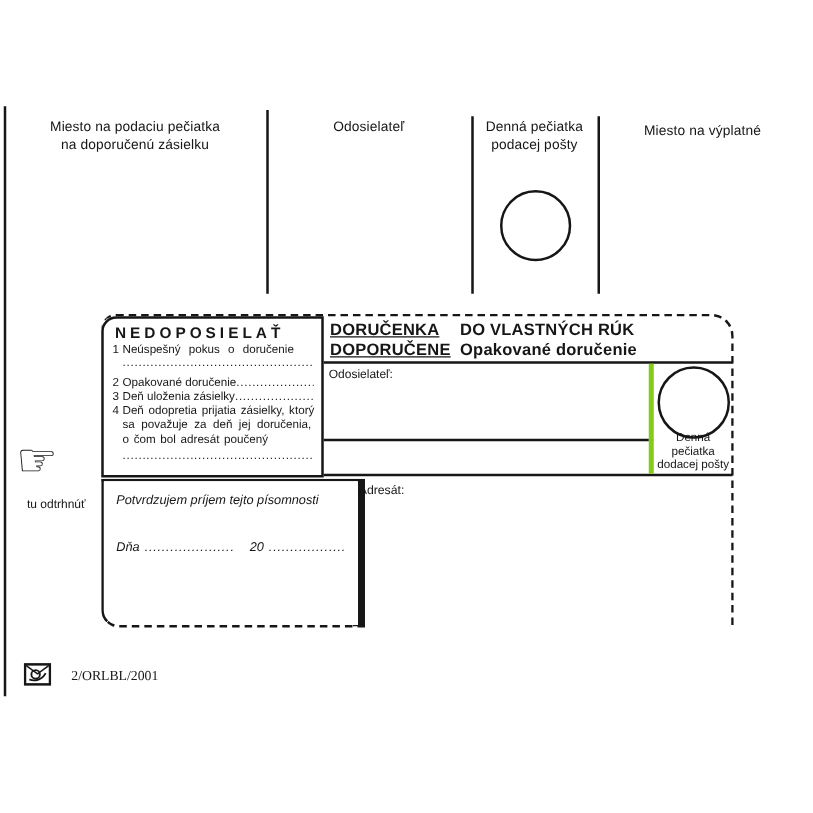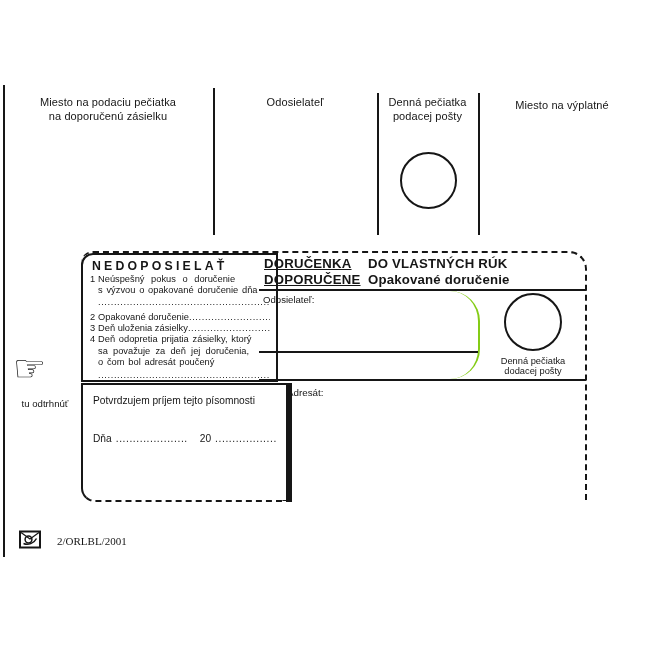--- a/index.html
+++ b/index.html
@@ -28,21 +28,21 @@
 
   
   #form-outline {
     left:81px; top:251px; width:506px; height:250px;
     border-top:2px dashed #161616; border-right:2px dashed #161616;
     border-top-left-radius:12px; border-top-right-radius:18px;
   }
 
   
   #nedo-box {
-    left:81px; top:253px; width:197px; height:129px;
+    left:81px; top:253px; width:178px; height:129px;
     border:2px solid #161616; border-top-left-radius:12px;
     background:#fff; padding:3px 6px 0 7px;
     font-size:9.3px; line-height:11.3px;
   }
   #nedo-title { font-weight:bold; font-size:12.3px; letter-spacing:3.2px; line-height:14px; margin:1px 0 1px 2px; white-space:nowrap; }
   .nitem { display:flex; align-items:baseline; }
   .nnum  { flex:0 0 8px; }
   .ntext { flex:0 0 auto; }
   .dotfill { flex:1 1 auto; overflow:hidden; white-space:nowrap; letter-spacing:.6px; }
   .dotline { overflow:hidden; white-space:nowrap; height:11.3px; letter-spacing:.6px; padding-left:8px; }
@@ -56,32 +56,32 @@
   #form-header {
     left:259px; top:253px; width:327px; height:38px;
     border-bottom:2px solid #161616;
     display:flex; padding:3px 0 0 5px;
     font-weight:bold; font-size:13.2px; line-height:16px; letter-spacing:.2px;
   }
   #form-header .hcol1 { width:104px;text-decoration:underline; }
 
   
   #mid-row { left:259px; top:291px; width:327px; height:90px; border-bottom:2px solid #161616; display:flex; }
-  #mid-left { width:221px; border-right:2px solid #84cc16;border-radius:30px; }
+  #mid-left { width:264px; border-right:4px solid #84cc16; }
   #odos-box { height:62px; border-bottom:2px solid #161616; padding:3px 0 0 4px; font-size:9.6px; }
   #stamp-cell { flex:1 1 auto; position:relative; }
   #stamp-circle { width:58px; height:58px; border:2px solid #161616; border-radius:50%; margin:2px auto 0; }
   #stamp-caption { position:absolute; bottom:2px; left:0; width:100%; text-align:center; font-size:9.3px; line-height:10.6px; }
 
   
   #receipt-box {
     left:81px; top:383px; width:211px; height:119px;
     border:2px solid #161616; border-right:6px solid #161616;
     border-bottom:2px dashed #161616; border-bottom-left-radius:14px;
-    padding:10px 8px 0 10px; font-size:10.2px;
+    padding:10px 8px 0 10px; font-size:10.2px;font-style:italic;
   }
   .rcpt-row { display:flex; align-items:baseline; white-space:nowrap; }
   #rcpt-dna    { margin-top:27px;text-align:right; }
   #rcpt-podpis { margin-top:31px; }
   .rdots { letter-spacing:.6px; margin-left:4px; }
   #rcpt-year { margin-left:12px; }
 
   #lbl-adresat { left:287px; top:387px; font-size:9.8px; }
 
   
@@ -113,21 +113,20 @@
 <div class="abs" id="top-circle"></div>
 
 <div class="abs" id="form-outline"></div>
 
 <div class="abs" id="nedo-box">
   <div id="nedo-title">NEDOPOSIELAŤ</div>
   <div class="nitem">
     <span class="nnum">1</span>
     <span class="ntext ws1">Neúspešný pokus o doručenie</span>
   </div>
-  <div class="ws2" style="padding-left:8px">s výzvou o opakované doručenie dňa</div>
   <div class="dotline">..................................................................</div>
   <div class="nitem gap4">
     <span class="nnum">2</span>
     <span class="ntext">Opakované doručenie</span>
     <span class="dotfill">......................................</span>
   </div>
   <div class="nitem">
     <span class="nnum">3</span>
     <span class="ntext">Deň uloženia zásielky</span>
     <span class="dotfill">......................................</span>

